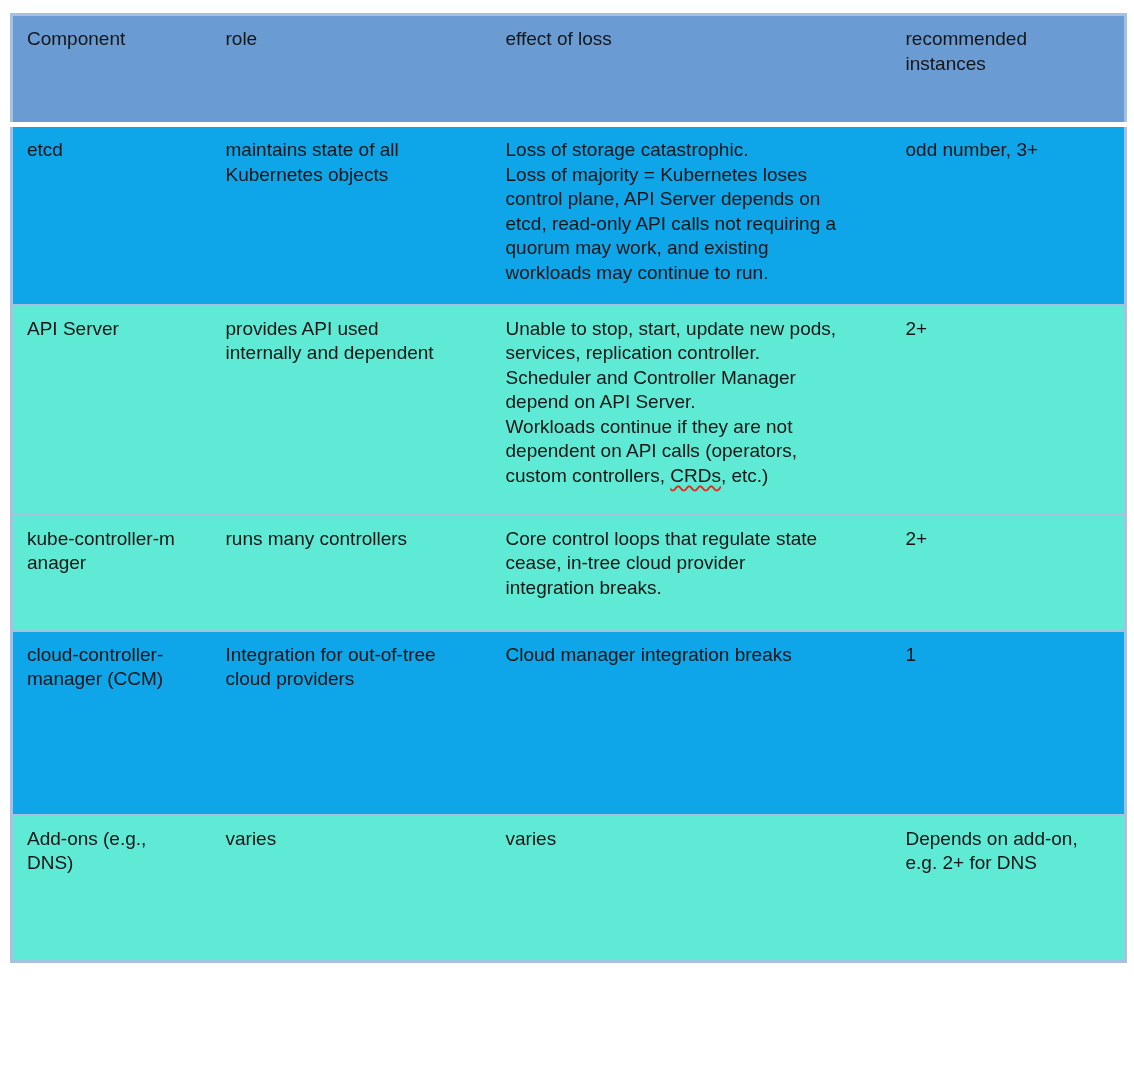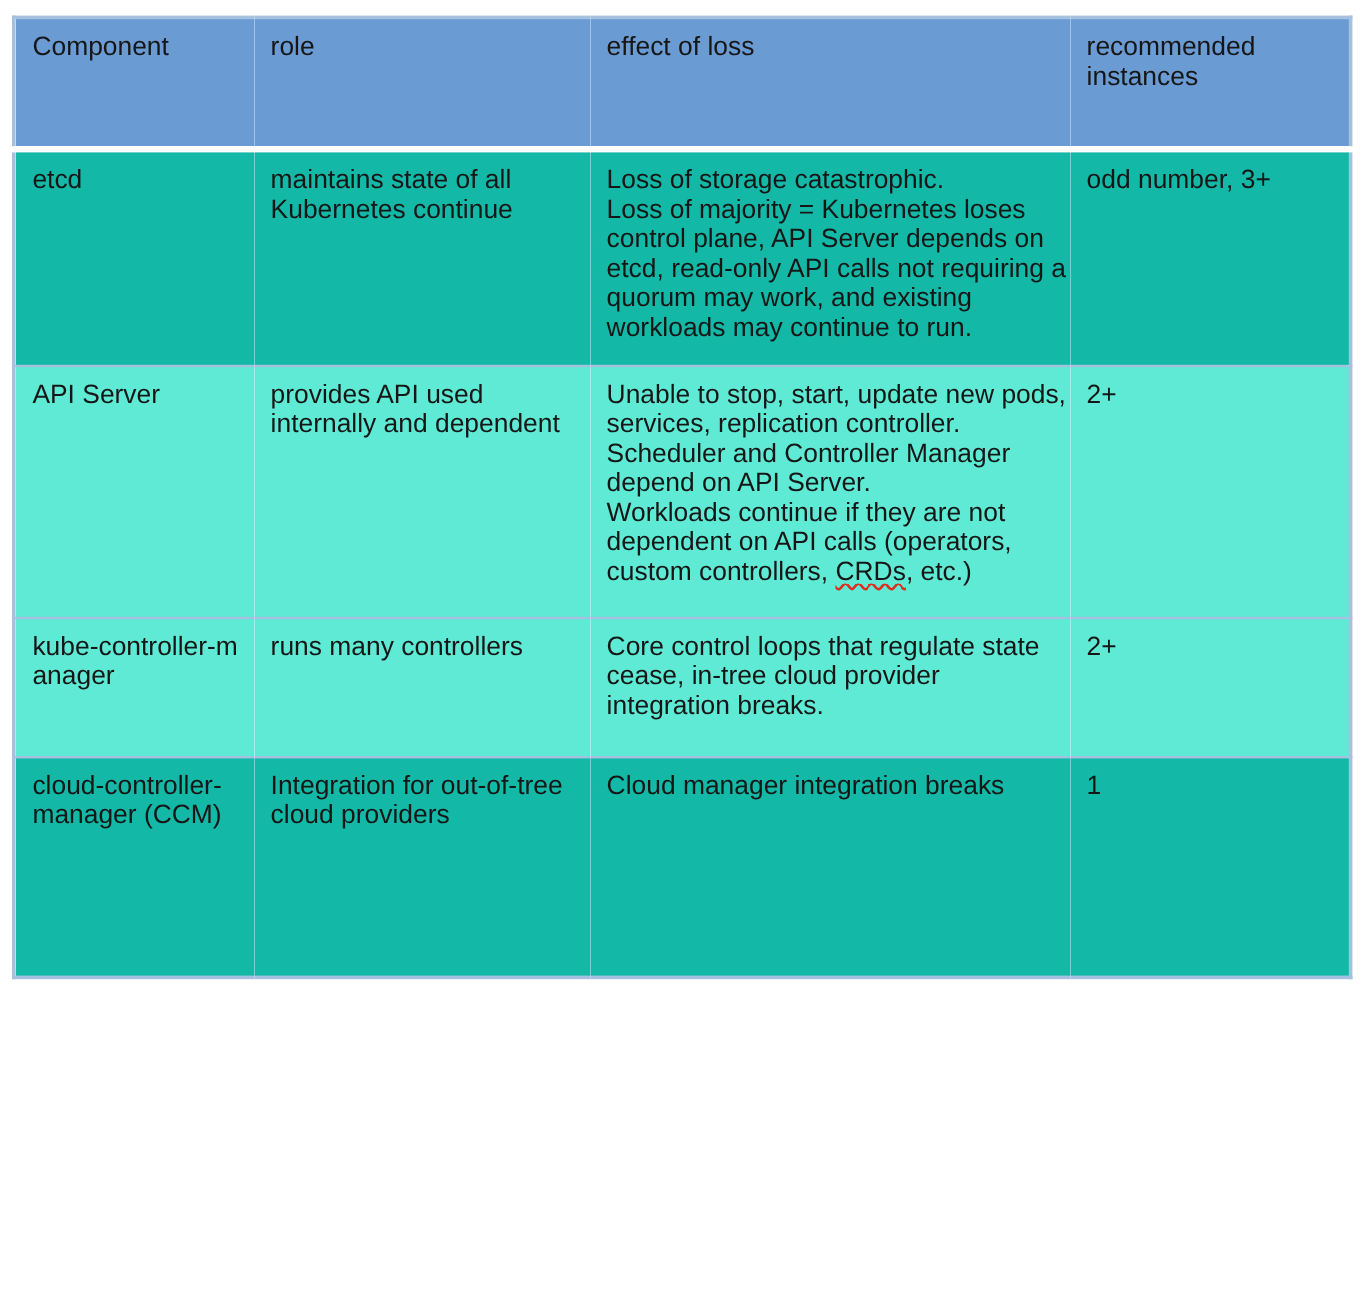--- a/index.html
+++ b/index.html
@@ -14,32 +14,32 @@
     border-collapse: collapse;
     table-layout: fixed;
     width: 1114px;
     border: 3px solid #a6c0df;
     background: #ffffff;
   }
   th, td {
     vertical-align: top;
     text-align: left;
     padding: 11px 14px;
-    font-size: 22px;
+    font-size: 19px;
     line-height: 24.5px;
     font-weight: 400;
     white-space: pre;
     overflow: hidden;
   }
   thead th {
     background: #6a9bd3;
     border-bottom: 5px solid #ffffff;
   }
   tbody td { background: #5eead4; }
-  tbody tr.alt td { background: #14b8a6; }
+  tbody tr.alt td { background: #0ea5e9; }
   tbody tr + tr td { border-top: 2px solid #a6c0df; }
   .misspelled {
     text-decoration-line: underline;
     text-decoration-style: wavy;
     text-decoration-color: #e02b20;
     text-decoration-thickness: 1.5px;
     text-underline-offset: 3px;
   }
 </style>
 </head>
@@ -59,21 +59,21 @@
         <th>role</th>
         <th>effect of loss</th>
         <th>recommended
 instances</th>
       </tr>
     </thead>
     <tbody>
       <tr class="alt" style="height:180px">
         <td>etcd</td>
         <td>maintains state of all
-Kubernetes continue</td>
+Kubernetes objects</td>
         <td>Loss of storage catastrophic.
 Loss of majority = Kubernetes loses
 control plane, API Server depends on
 etcd, read-only API calls not requiring a
 quorum may work, and existing
 workloads may continue to run.</td>
         <td>odd number, 3+</td>
       </tr>
       <tr style="height:210px">
         <td>API Server</td>
@@ -98,15 +98,23 @@
         <td>2+</td>
       </tr>
       <tr class="alt" style="height:184px">
         <td>cloud-controller-
 manager (CCM)</td>
         <td>Integration for out-of-tree
 cloud providers</td>
         <td>Cloud manager integration breaks</td>
         <td>1</td>
       </tr>
+      <tr style="height:147px">
+        <td>Add-ons (e.g.,
+DNS)</td>
+        <td>varies</td>
+        <td>varies</td>
+        <td>Depends on add-on,
+e.g. 2+ for DNS</td>
+      </tr>
     </tbody>
   </table>
 </div>
 
 </body></html>

